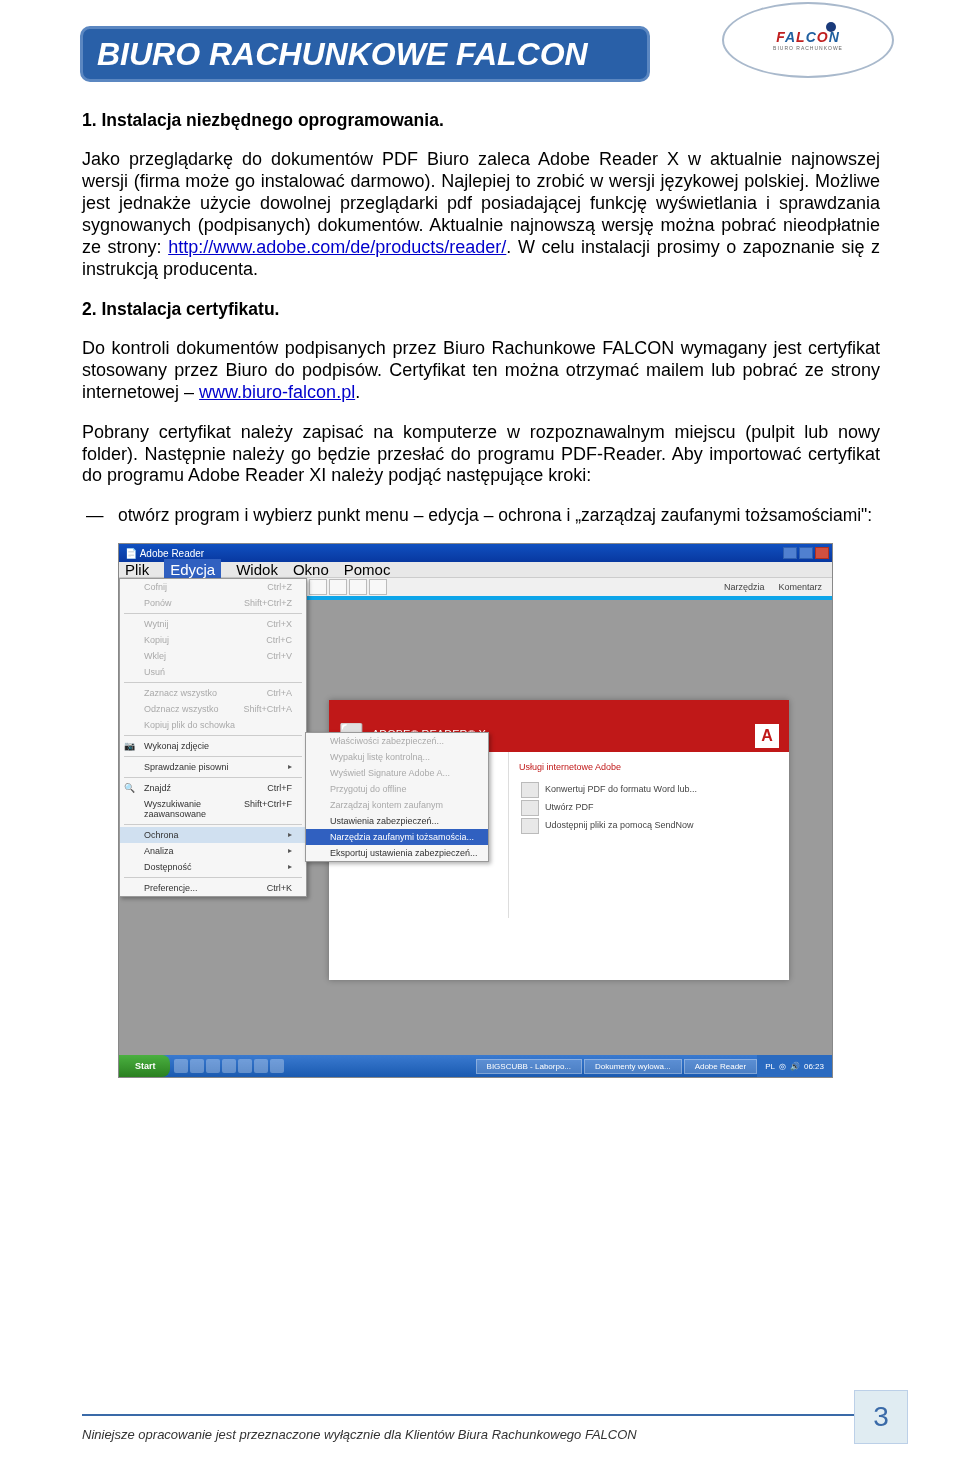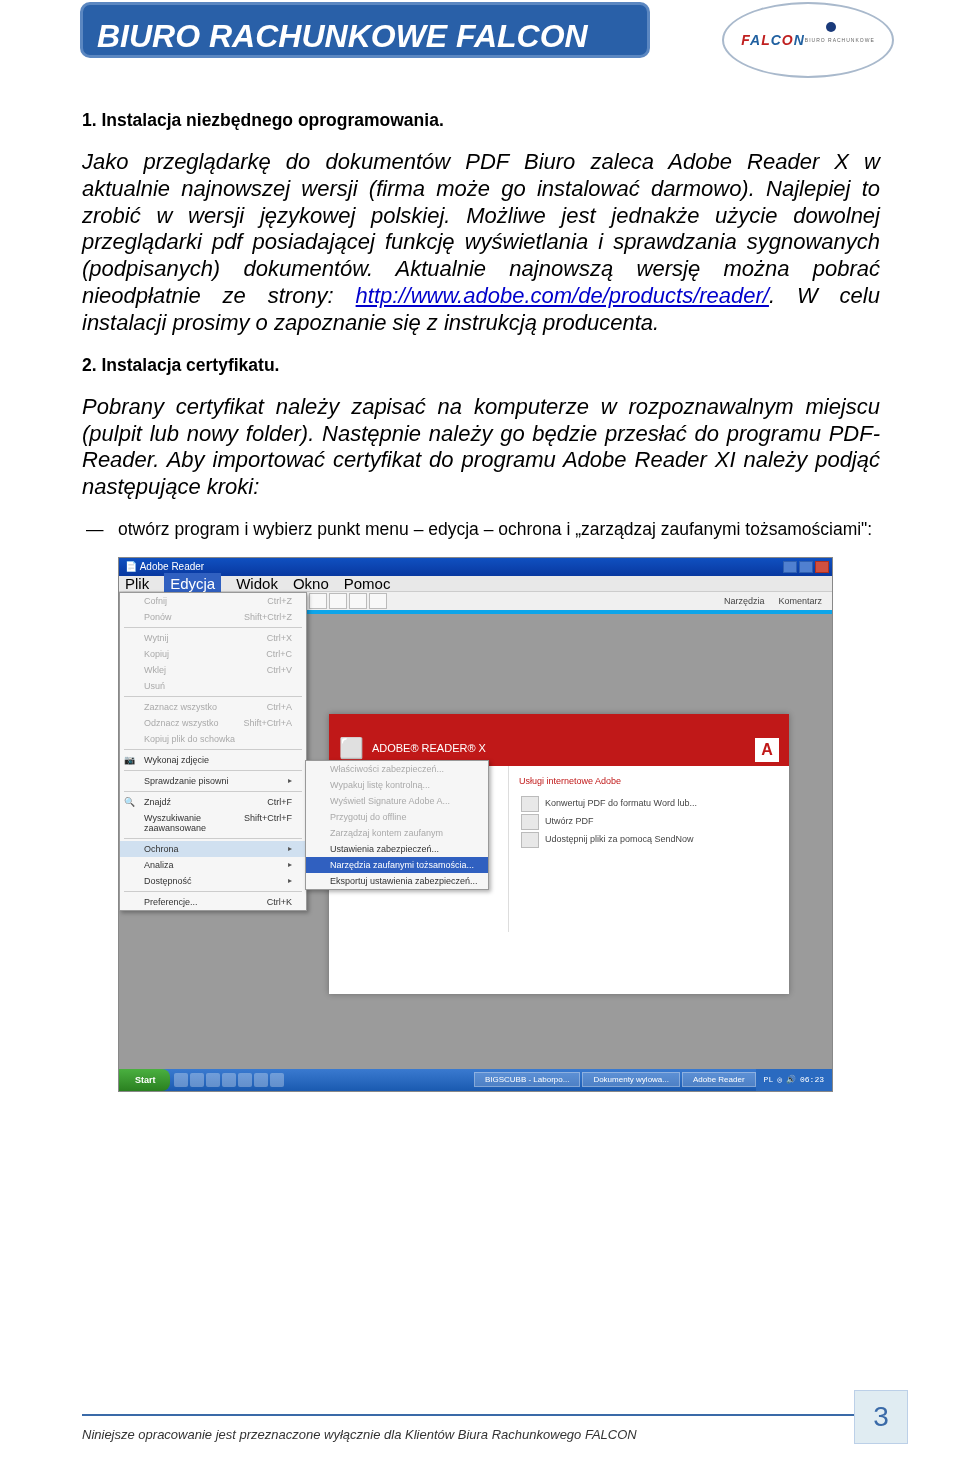--- a/index.html
+++ b/index.html
@@ -7,47 +7,48 @@
     width: 960px;
     height: 1466px;
     background: #fff;
     font-family: Arial, Helvetica, sans-serif;
     position: relative;
     color: #000;
   }
   .header-bar {
     position: absolute;
     left: 80px;
-    top: 2px;
+    top: 26px;
     width: 570px;
     height: 56px;
     background: #2960a8;
     border: 3px solid #5b87c1;
     border-radius: 10px;
     display: flex;
-    align-items: flex-end;
+    align-items: center;
     padding-left: 14px;
     z-index: 2;
   }
   .header-bar .title {
     color: #fff;
     font-size: 32px;
     font-weight: bold;
     font-style: italic;
   }
   .logo-box {
     position: absolute;
     right: 66px;
     top: 2px;
     width: 172px;
     height: 76px;
     border: 2px solid #a9b9cc;
     border-radius: 50%;
     background: #fff;
     display: flex;
+    flex-direction: column;
     align-items: center;
     justify-content: center;
     z-index: 2;
     overflow: hidden;
   }
   .logo-box .logo-text {
     font-weight: bold;
     font-style: italic;
     letter-spacing: 1px;
     font-size: 14px;
@@ -65,25 +66,24 @@
     left: 82px;
     top: 110px;
     width: 798px;
   }
   .content h2 {
     font-size: 17.5px;
     font-weight: bold;
     margin-bottom: 18px;
   }
   .content p {
-    font-size: 22px;
+    font-size: 18px;
     line-height: 1.22;
     text-align: justify;
     margin-bottom: 18px;
-    font-style: italic;
   }
   .content a { color: #0000cc; text-decoration: underline; }
   .content ul {
     list-style: none;
     padding-left: 36px;
     margin-bottom: 16px;
   }
   .content ul li {
     font-size: 17.5px;
     line-height: 1.24;
@@ -163,21 +163,21 @@
   }
   .ss-dropdown .item.disabled { color: #aaa; }
   .ss-dropdown .item .icon {
     position: absolute; left: 4px; top: 3px; width: 12px; height: 12px;
   }
   .ss-dropdown .sep { height: 1px; background: #ccc; margin: 2px 4px; }
   .ss-dropdown .arrow::after { content: "▸"; font-size: 8px; color: #555; }
   .ss-submenu {
     position: absolute;
     left: 186px;
-    top: 202px;
+    top: 188px;
     width: 184px;
     background: #f6f6f6;
     border: 1px solid #999;
     box-shadow: 2px 2px 4px rgba(0,0,0,0.3);
     font-size: 9px;
     z-index: 6;
   }
   .ss-submenu .item {
     padding: 3px 6px 3px 24px;
     color: #333;
@@ -279,21 +279,20 @@
     font-size: 8px;
   }
   .ss-taskbar .tbtray {
     background: #2a6ac0;
     padding: 0 8px;
     height: 100%;
     display: flex;
     align-items: center;
     gap: 4px;
     font-size: 8px;
-    font-family: Liberation Mono, monospace;
   }
   .footer-line {
     position: absolute;
     left: 82px;
     right: 78px;
     bottom: 50px;
     border-top: 2px solid #3a6aa8;
   }
   .footer-text {
     position: absolute;
@@ -332,20 +331,23 @@
   </div>
   <div class="logo-sub">BIURO RACHUNKOWE</div>
 </div>
 
 <div class="content">
   <h2>1. Instalacja niezbędnego oprogramowania.</h2>
   <p>
     <span>Jako przeglądarkę do dokumentów PDF Biuro zaleca Adobe Reader X w aktualnie najnowszej wersji (firma może go instalować darmowo). Najlepiej to zrobić w wersji językowej polskiej. Możliwe jest jednakże użycie dowolnej przeglądarki pdf posiadającej funkcję wyświetlania i sprawdzania sygnowanych (podpisanych) dokumentów. Aktualnie najnowszą wersję można pobrać nieodpłatnie ze strony: </span><a>http://www.adobe.com/de/products/reader/</a><span>. W celu instalacji prosimy o zapoznanie się z instrukcją producenta.</span>
   </p>
   <h2>2. Instalacja certyfikatu.</h2>
+  <p>
+    <span>Do kontroli dokumentów podpisanych przez Biuro Rachunkowe FALCON wymagany jest certyfikat stosowany przez Biuro do podpisów. Certyfikat ten można otrzymać mailem lub pobrać ze strony internetowej – </span><a>www.biuro-falcon.pl</a><span>.</span>
+  </p>
   <p>Pobrany certyfikat należy zapisać na komputerze w rozpoznawalnym miejscu (pulpit lub nowy folder). Następnie należy go będzie przesłać do programu PDF-Reader. Aby importować certyfikat do programu Adobe Reader XI należy podjąć następujące kroki:</p>
   <ul>
     <li>otwórz program i wybierz punkt menu – edycja – ochrona i „zarządzaj zaufanymi tożsamościami":</li>
   </ul>
 
   <div class="screenshot">
     <div class="ss-titlebar">
       <span>📄 <span>Adobe Reader</span></span>
       <span class="winbtns">
         <span class="winbtn"></span>

